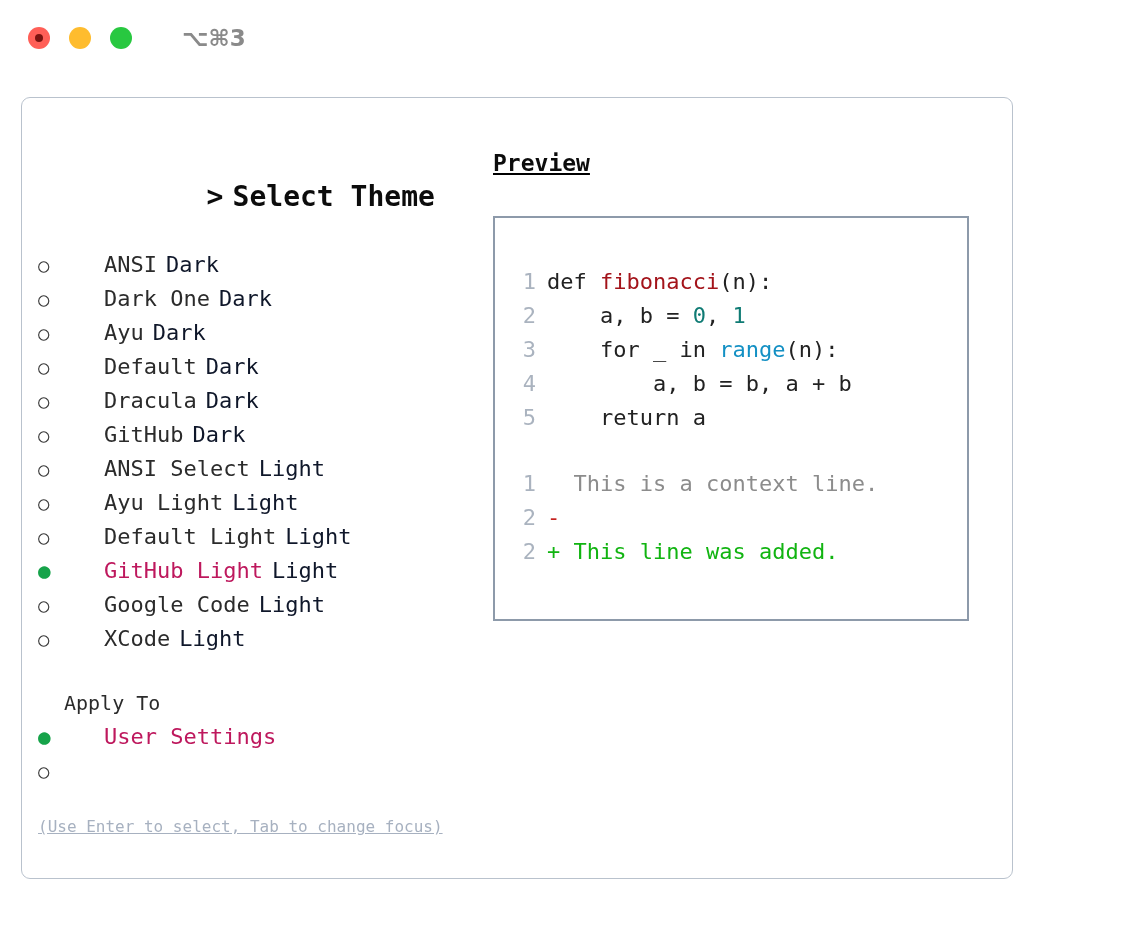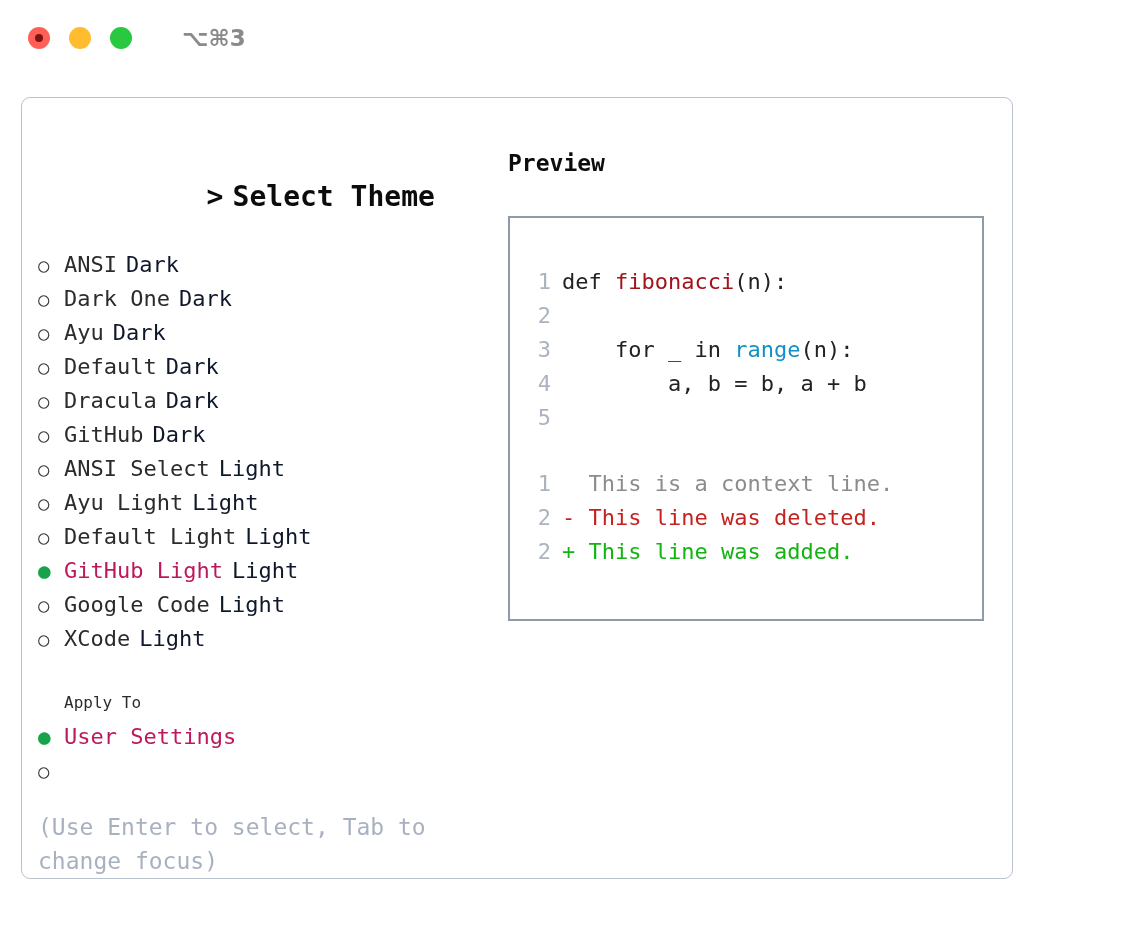--- a/index.html
+++ b/index.html
@@ -119,51 +119,53 @@
   }
   .opt .bullet {
     display: inline-block;
     width: 26px;
     flex: 0 0 26px;
     color: #3a3a3a;
     font-size: 19px;
   }
   .opt.selected .bullet { color: #16a34a; font-size: 21px; }
   .opt.selected .opt-label { color: #be185d; }
-  .opt-label { color: #2b2b2b; }
+  .opt-label { color: #2b2b2b; margin-left: 40px; }
   .opt-tag {
     color: #0f172a;
     margin-left: 9px;
   }
 
   .group-head {
-    font-size: 16px;
+    font-size: 20px;
     line-height: 34px;
     color: #2b2b2b;
     white-space: pre;
     padding-left: 26px;
   }
 
   .spacer-lg { height: 30px; }
   .spacer-sm { height: 22px; }
 
   .hint {
-    font-size: 23px;
+    font-size: 16px;
     line-height: 34px;
     color: #a7b1c0;
     width: 410px;
     white-space: pre-wrap;
+    text-decoration: underline;
   }
 
   
   .right-col {
     position: absolute;
-    left: 486px;
+    left: 471px;
     top: 48px;
     width: 500px;
+    text-decoration: underline;
   }
   .preview-title {
     font-size: 23px;
     font-weight: bold;
     color: #0c0c0c;
     line-height: 34px;
     white-space: pre;
   }
   .preview-box {
     margin-top: 36px;
@@ -257,29 +259,29 @@
 
         <div class="hint">(Use Enter to select, Tab to change focus)</div>
       </div>
 
       <div class="right-col">
         <div class="preview-title">Preview</div>
         <div class="preview-box">
           <div class="code">
             <div id="code-lines">
                 <div class="cline"><span class="lnum">1</span><span><span class="ctext">def </span><span class="tok-fn">fibonacci</span><span class="ctext">(n):</span></span></div>
-                <div class="cline"><span class="lnum">2</span></div>
+                <div class="cline"><span class="lnum">2</span><span><span class="ctext">    a, b = </span><span class="tok-num">0</span><span class="ctext">, </span><span class="tok-num">1</span></span></div>
                 <div class="cline"><span class="lnum">3</span><span><span class="ctext">    for _ in </span><span class="tok-builtin">range</span><span class="ctext">(n):</span></span></div>
                 <div class="cline"><span class="lnum">4</span><span><span class="ctext">        a, b = b, a + b</span></span></div>
-                <div class="cline"><span class="lnum">5</span></div>
+                <div class="cline"><span class="lnum">5</span><span><span class="ctext">    return a</span></span></div>
               </div>
             <div class="diff-gap"></div>
             <div id="diff-lines">
                 <div class="cline"><span class="lnum">1</span><span class="d-ctx">  </span><span class="d-ctx">This is a context line.</span></div>
-                <div class="cline"><span class="lnum">2</span><span class="d-del">- </span><span class="d-del">This line was deleted.</span></div>
+                <div class="cline"><span class="lnum">2</span><span class="d-del">- </span></div>
                 <div class="cline"><span class="lnum">2</span><span class="d-add">+ </span><span class="d-add">This line was added.</span></div>
               </div>
           </div>
         </div>
       </div>
 
     </div>
   </div>
 </div>
 

